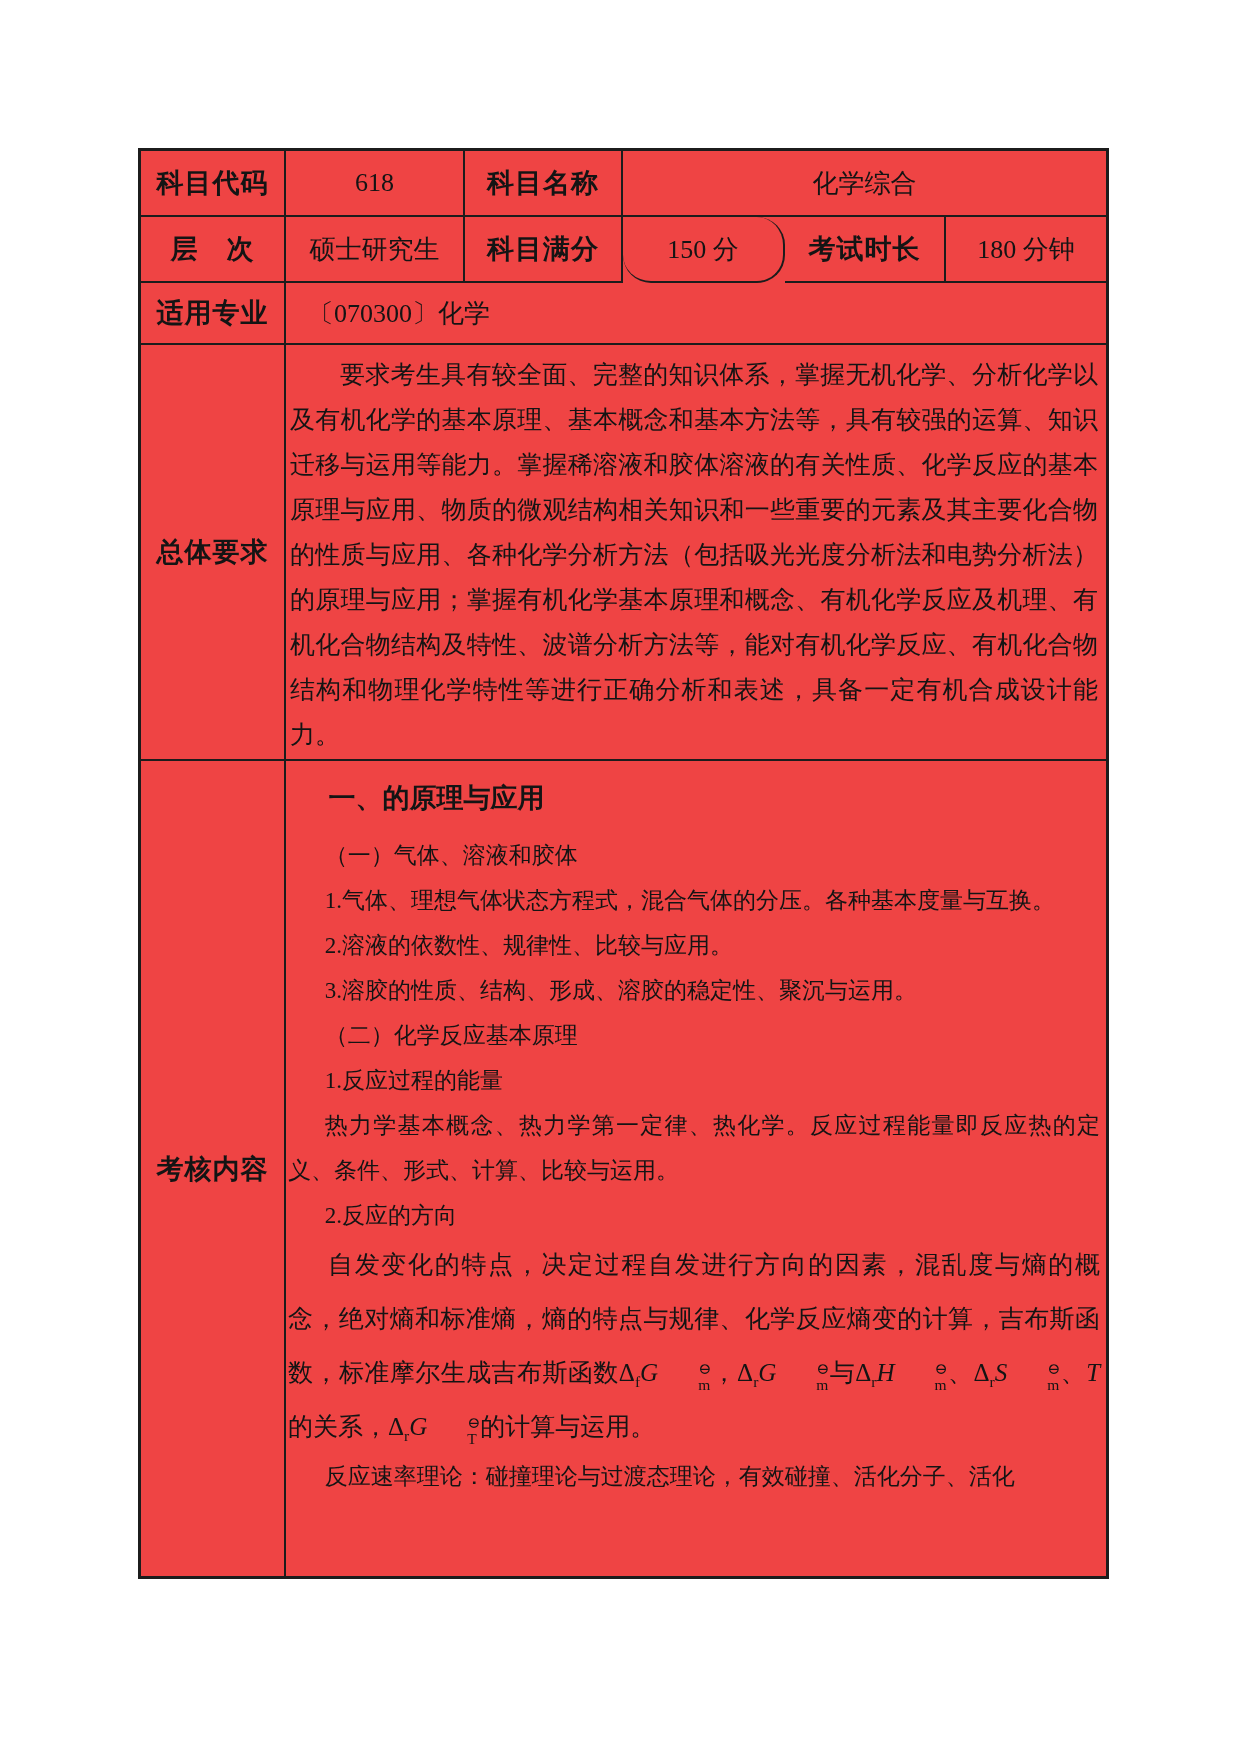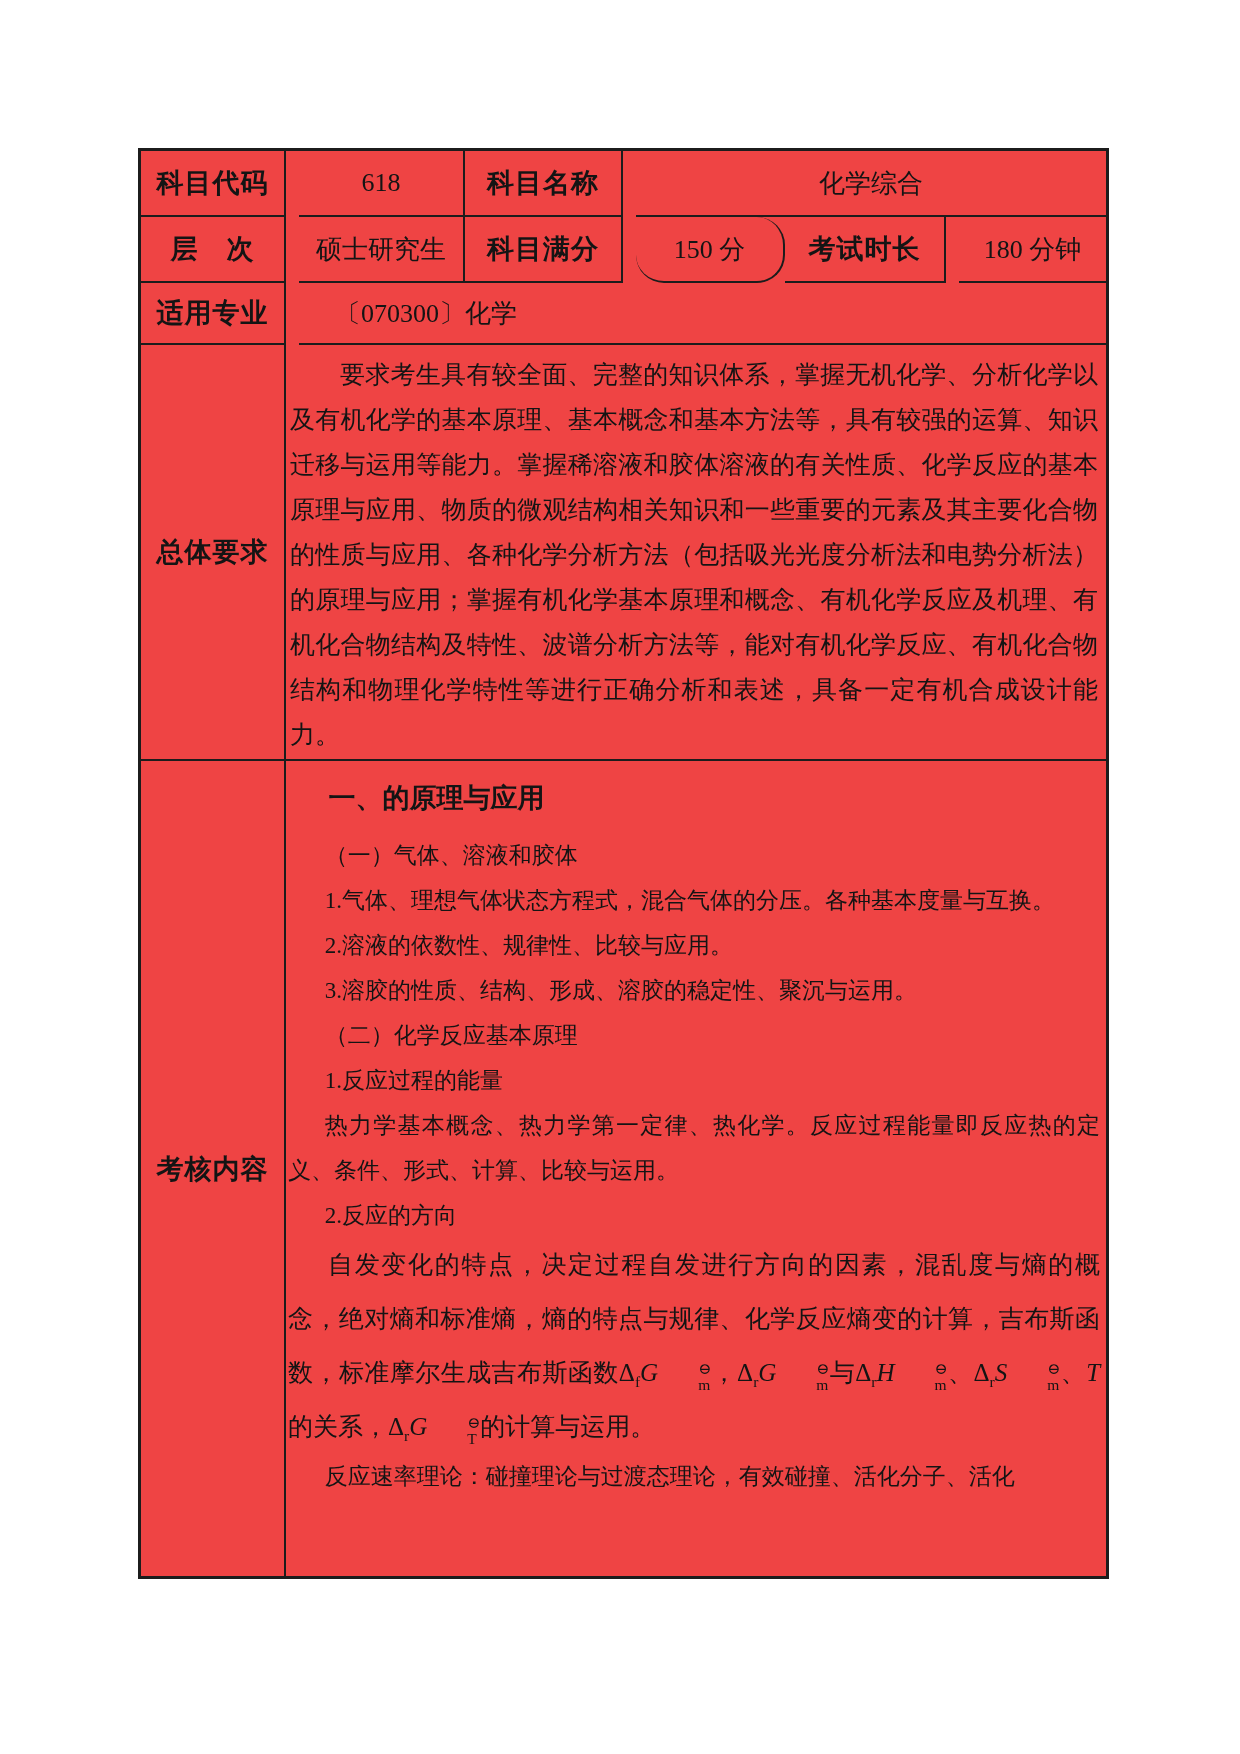--- a/index.html
+++ b/index.html
@@ -22,22 +22,22 @@
     border-bottom:2px solid #1c1c1c;
     display:flex;align-items:center;justify-content:center;
     box-sizing:border-box;overflow:hidden;
   }
   .cell.no-r{border-right:none;}
   .cell.no-b{border-bottom:none;}
   .lbl{
     font-family:"Liberation Sans","DejaVu Sans",sans-serif;
     font-weight:700;font-size:27px;letter-spacing:1px;white-space:nowrap;
   }
-  .val{font-size:26px;white-space:nowrap;margin-left:13px;}
-  .left-val{justify-content:flex-start;padding-left:36px;}
+  .val{font-size:26px;white-space:nowrap;}
+  .left-val{justify-content:flex-start;padding-left:22px;}
   .text-cell{
     display:block;align-items:initial;justify-content:initial;
     padding:7px 8px 16px 4px;
   }
   .body-para{
     margin:0;font-size:25px;line-height:45px;
     text-align:justify;text-indent:2em;color:#141414;
   }
   .items-cell{padding:8px 6px 0 2px;}
   .heading{

